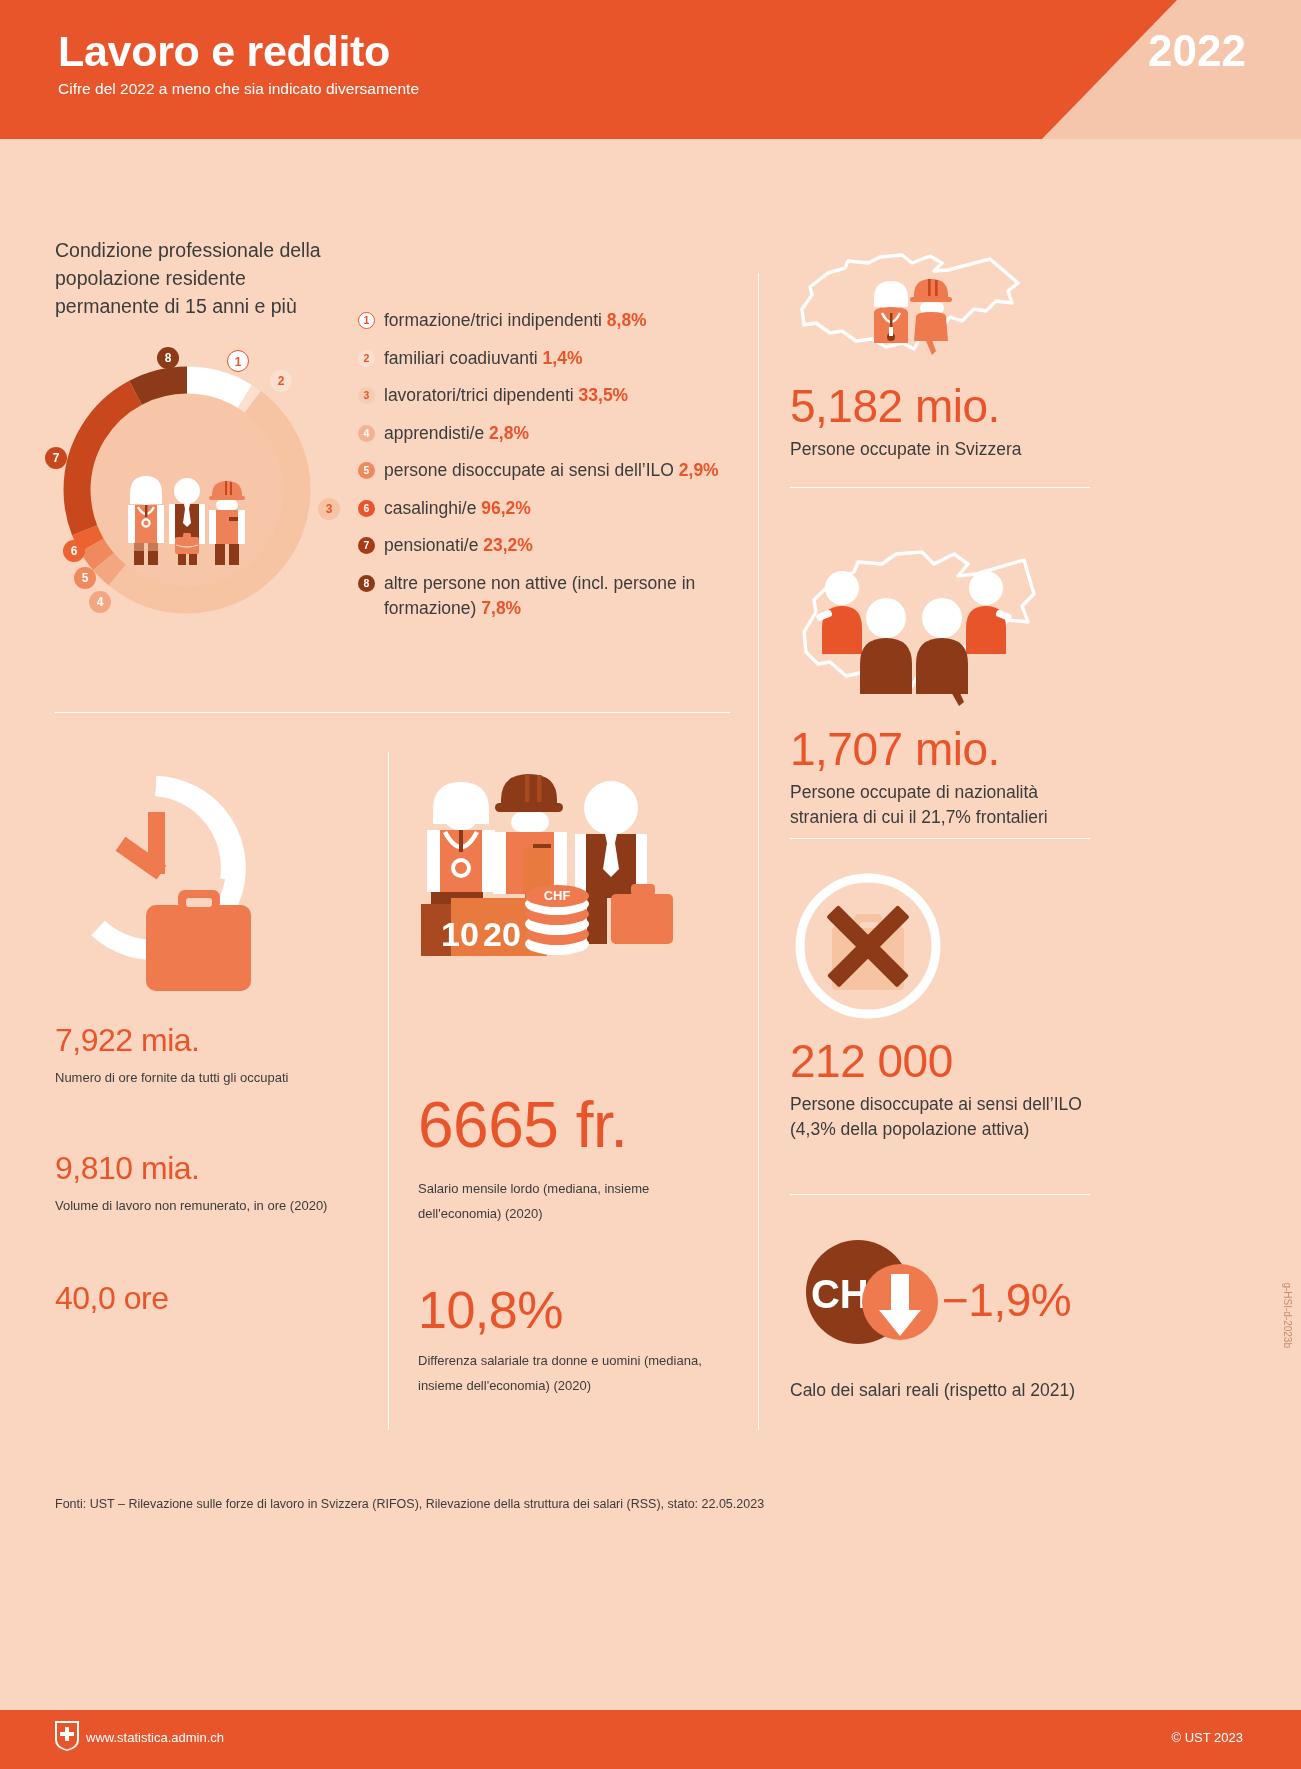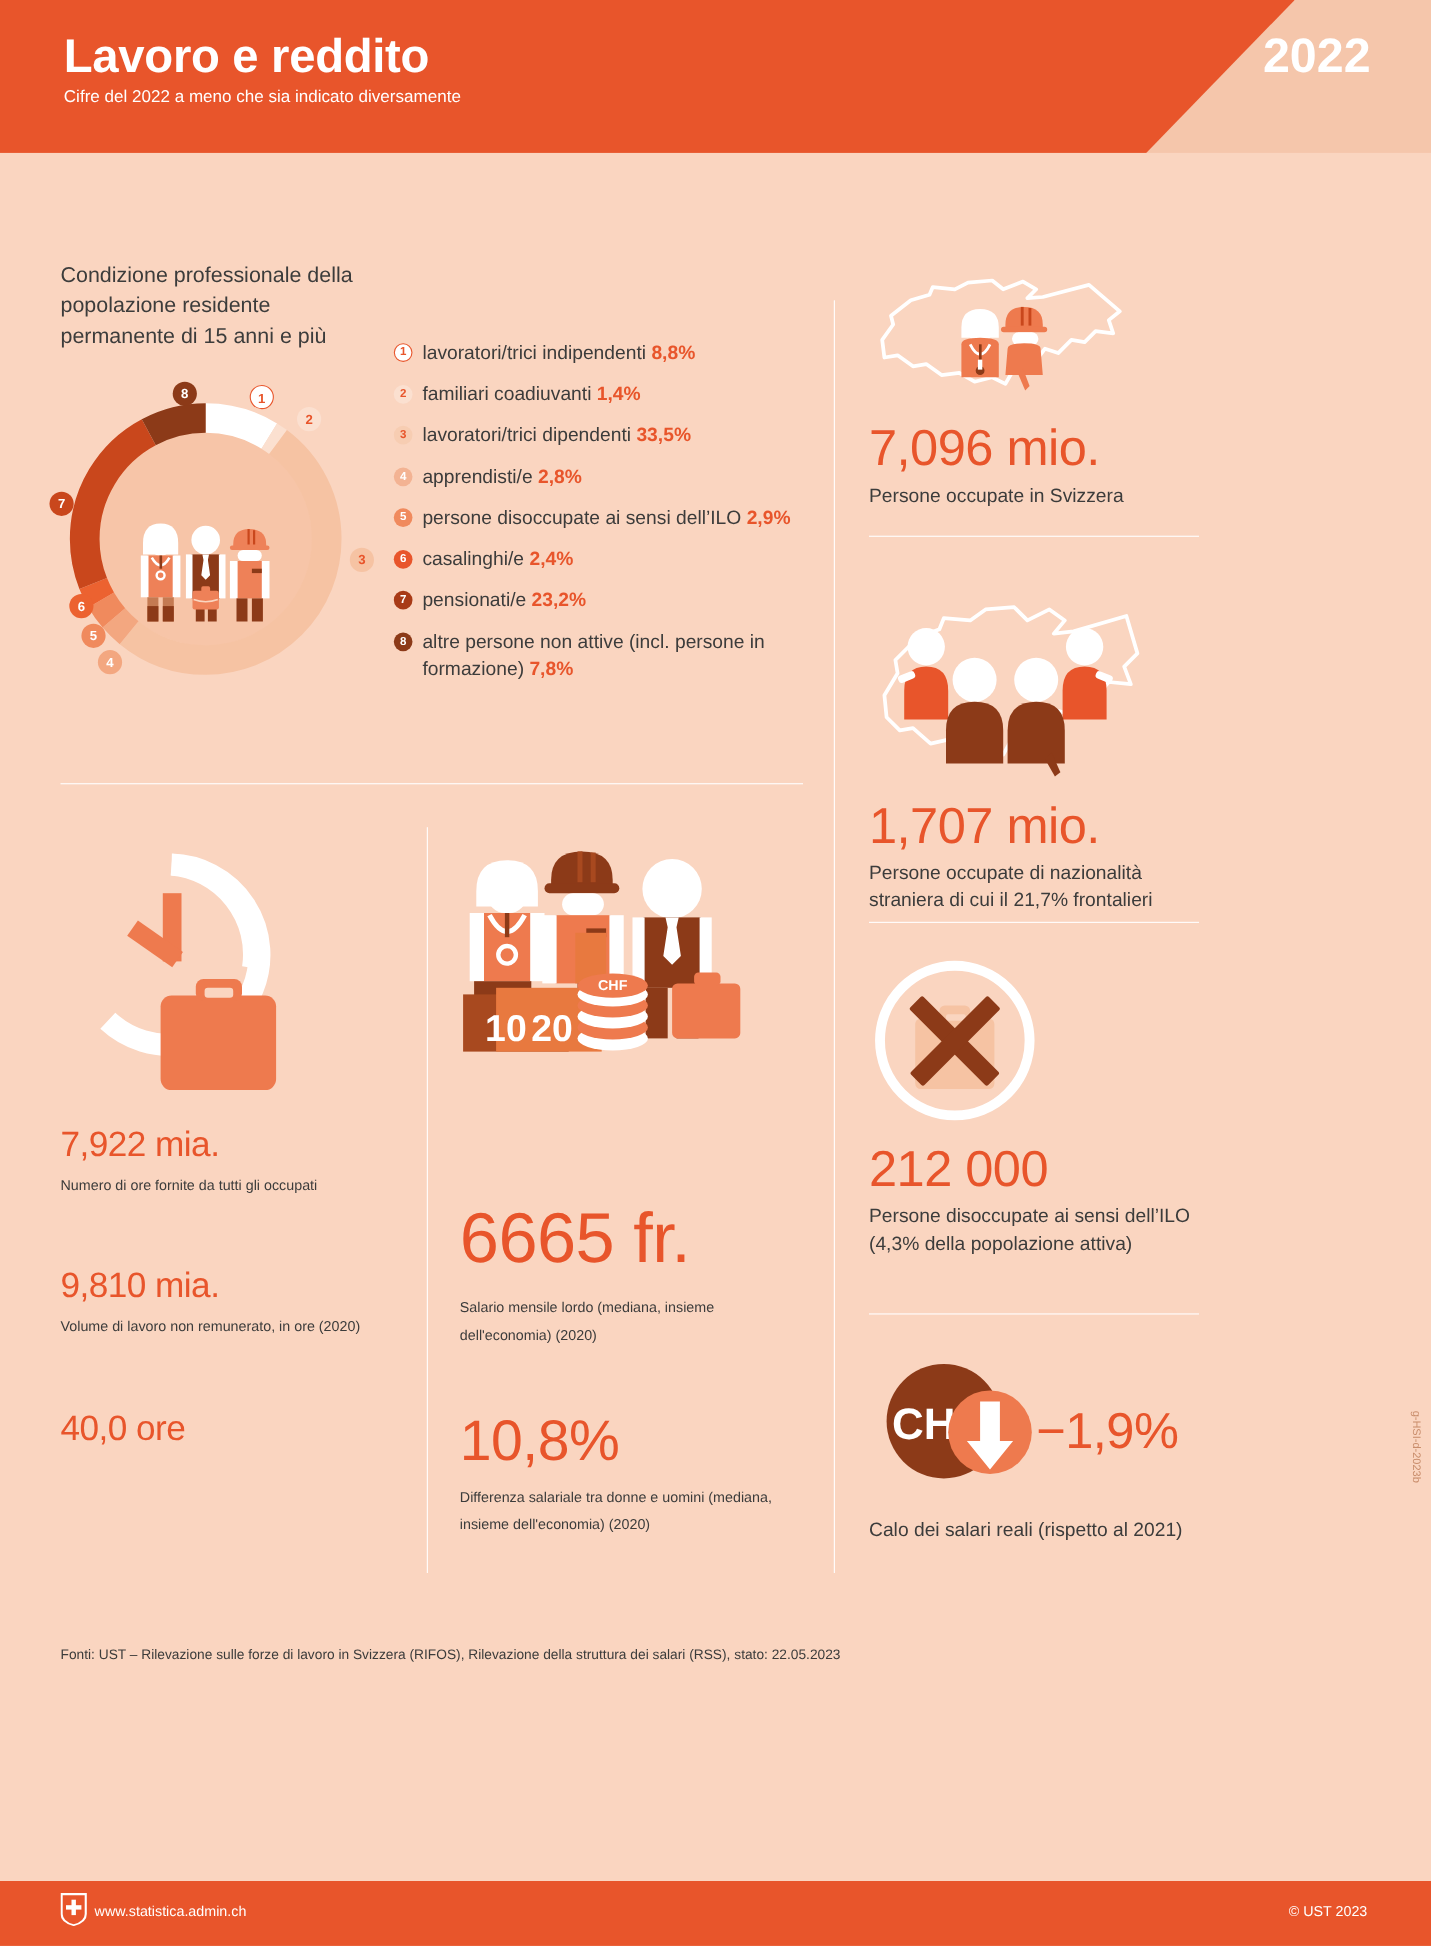--- a/index.html
+++ b/index.html
@@ -278,41 +278,41 @@
     <div class="dlabel" style="left:37px; top:236px; background:#F3A780; color:#FFFFFF;">4</div>
     <div class="dlabel" style="left:22px; top:212px; background:#F08A5D; color:#FFFFFF;">5</div>
     <div class="dlabel" style="left:11px; top:185px; background:#EC6230; color:#FFFFFF;">6</div>
     <div class="dlabel" style="left:-7px; top:92px; background:#C9471C; color:#FFFFFF;">7</div>
     <div class="dlabel" style="left:105px; top:-8px; background:#8C3A18; color:#FFFFFF;">8</div>
   </div>
 
   <div id="legend">
     <div class="leg-row">
       <div class="leg-badge" style="background:#FFFFFF; color:#E8552B; border:1.3px solid #E8552B; line-height:14.4px;">1</div>
-      <div class="leg-text"><span>lavoratori/trici indipendenti</span> <span class="leg-pct">8,8%</span></div>
+      <div class="leg-text"><span>formazione/trici indipendenti</span> <span class="leg-pct">8,8%</span></div>
     </div>
     <div class="leg-row">
       <div class="leg-badge" style="background:#FBE0D0; color:#E8552B;">2</div>
       <div class="leg-text"><span>familiari coadiuvanti</span> <span class="leg-pct">1,4%</span></div>
     </div>
     <div class="leg-row">
       <div class="leg-badge" style="background:#F7CDB2; color:#E8552B;">3</div>
       <div class="leg-text"><span>lavoratori/trici dipendenti</span> <span class="leg-pct">33,5%</span></div>
     </div>
     <div class="leg-row">
       <div class="leg-badge" style="background:#F3B393; color:#FFFFFF;">4</div>
       <div class="leg-text"><span>apprendisti/e</span> <span class="leg-pct">2,8%</span></div>
     </div>
     <div class="leg-row">
       <div class="leg-badge" style="background:#F08A5D; color:#FFFFFF;">5</div>
       <div class="leg-text"><span>persone disoccupate ai sensi dell’ILO</span> <span class="leg-pct">2,9%</span></div>
     </div>
     <div class="leg-row">
       <div class="leg-badge" style="background:#E8552B; color:#FFFFFF;">6</div>
-      <div class="leg-text"><span>casalinghi/e</span> <span class="leg-pct">2,4%</span></div>
+      <div class="leg-text"><span>casalinghi/e</span> <span class="leg-pct">96,2%</span></div>
     </div>
     <div class="leg-row">
       <div class="leg-badge" style="background:#A83A16; color:#FFFFFF;">7</div>
       <div class="leg-text"><span>pensionati/e</span> <span class="leg-pct">23,2%</span></div>
     </div>
     <div class="leg-row">
       <div class="leg-badge" style="background:#8C3A18; color:#FFFFFF;">8</div>
       <div class="leg-text" style="max-width:360px;"><span>altre persone non attive (incl. persone in formazione)</span> <span class="leg-pct">7,8%</span></div>
     </div>
   </div>
@@ -334,21 +334,21 @@
       <g>
         <path d="M124 52 q0-16 17-16 q17 0 17 16 l0 4 l-34 0 Z" fill="#EE7A4E"></path>
         <rect x="120" y="54" width="42" height="5" rx="2.5" fill="#EE7A4E"></rect>
         <rect x="138" y="36" width="2.6" height="17" fill="#C9471C"></rect>
         <rect x="145" y="37" width="2.6" height="16" fill="#C9471C"></rect>
         <rect x="130" y="59" width="24" height="12" rx="6" fill="#FFFFFF"></rect>
         <path d="M126 74 q0-5 15-5 q15 0 15 5 l2 24 l-34 0 Z" fill="#EE7A4E"></path>
         <path d="M140 92 l6 16 l-4 4 l-6 -14 Z" fill="#EE7A4E"></path>
       </g>
     </svg>
-    <div class="r-num" style="margin-top:2px;">7,096 mio.</div>
+    <div class="r-num" style="margin-top:2px;">5,182 mio.</div>
     <div class="r-cap" style="width:330px;">Persone occupate in Svizzera</div>
   </div>
 
   <div class="hline" style="left:790px; top:487px; width:300px;"></div>
 
   <div class="r-block" style="top:536px;">
     <svg width="250" height="180" viewBox="0 0 250 180">
       <path d="M14 96 L26 76 L24 64 L44 44 L64 36 L68 26 L92 28 L106 18 L132 16 L144 28 L164 18 L178 28 L168 40 L186 38 L234 24 L244 58 L232 70 L238 86 L218 84 L206 98 L192 96 L178 112 L164 108 L150 130 L132 132 L122 150 L108 142 L90 148 L74 136 L56 140 L40 126 L28 128 L16 116 Z" fill="none" stroke="#FFFFFF" stroke-width="3.4" stroke-linejoin="round"></path>
 
       <g>

